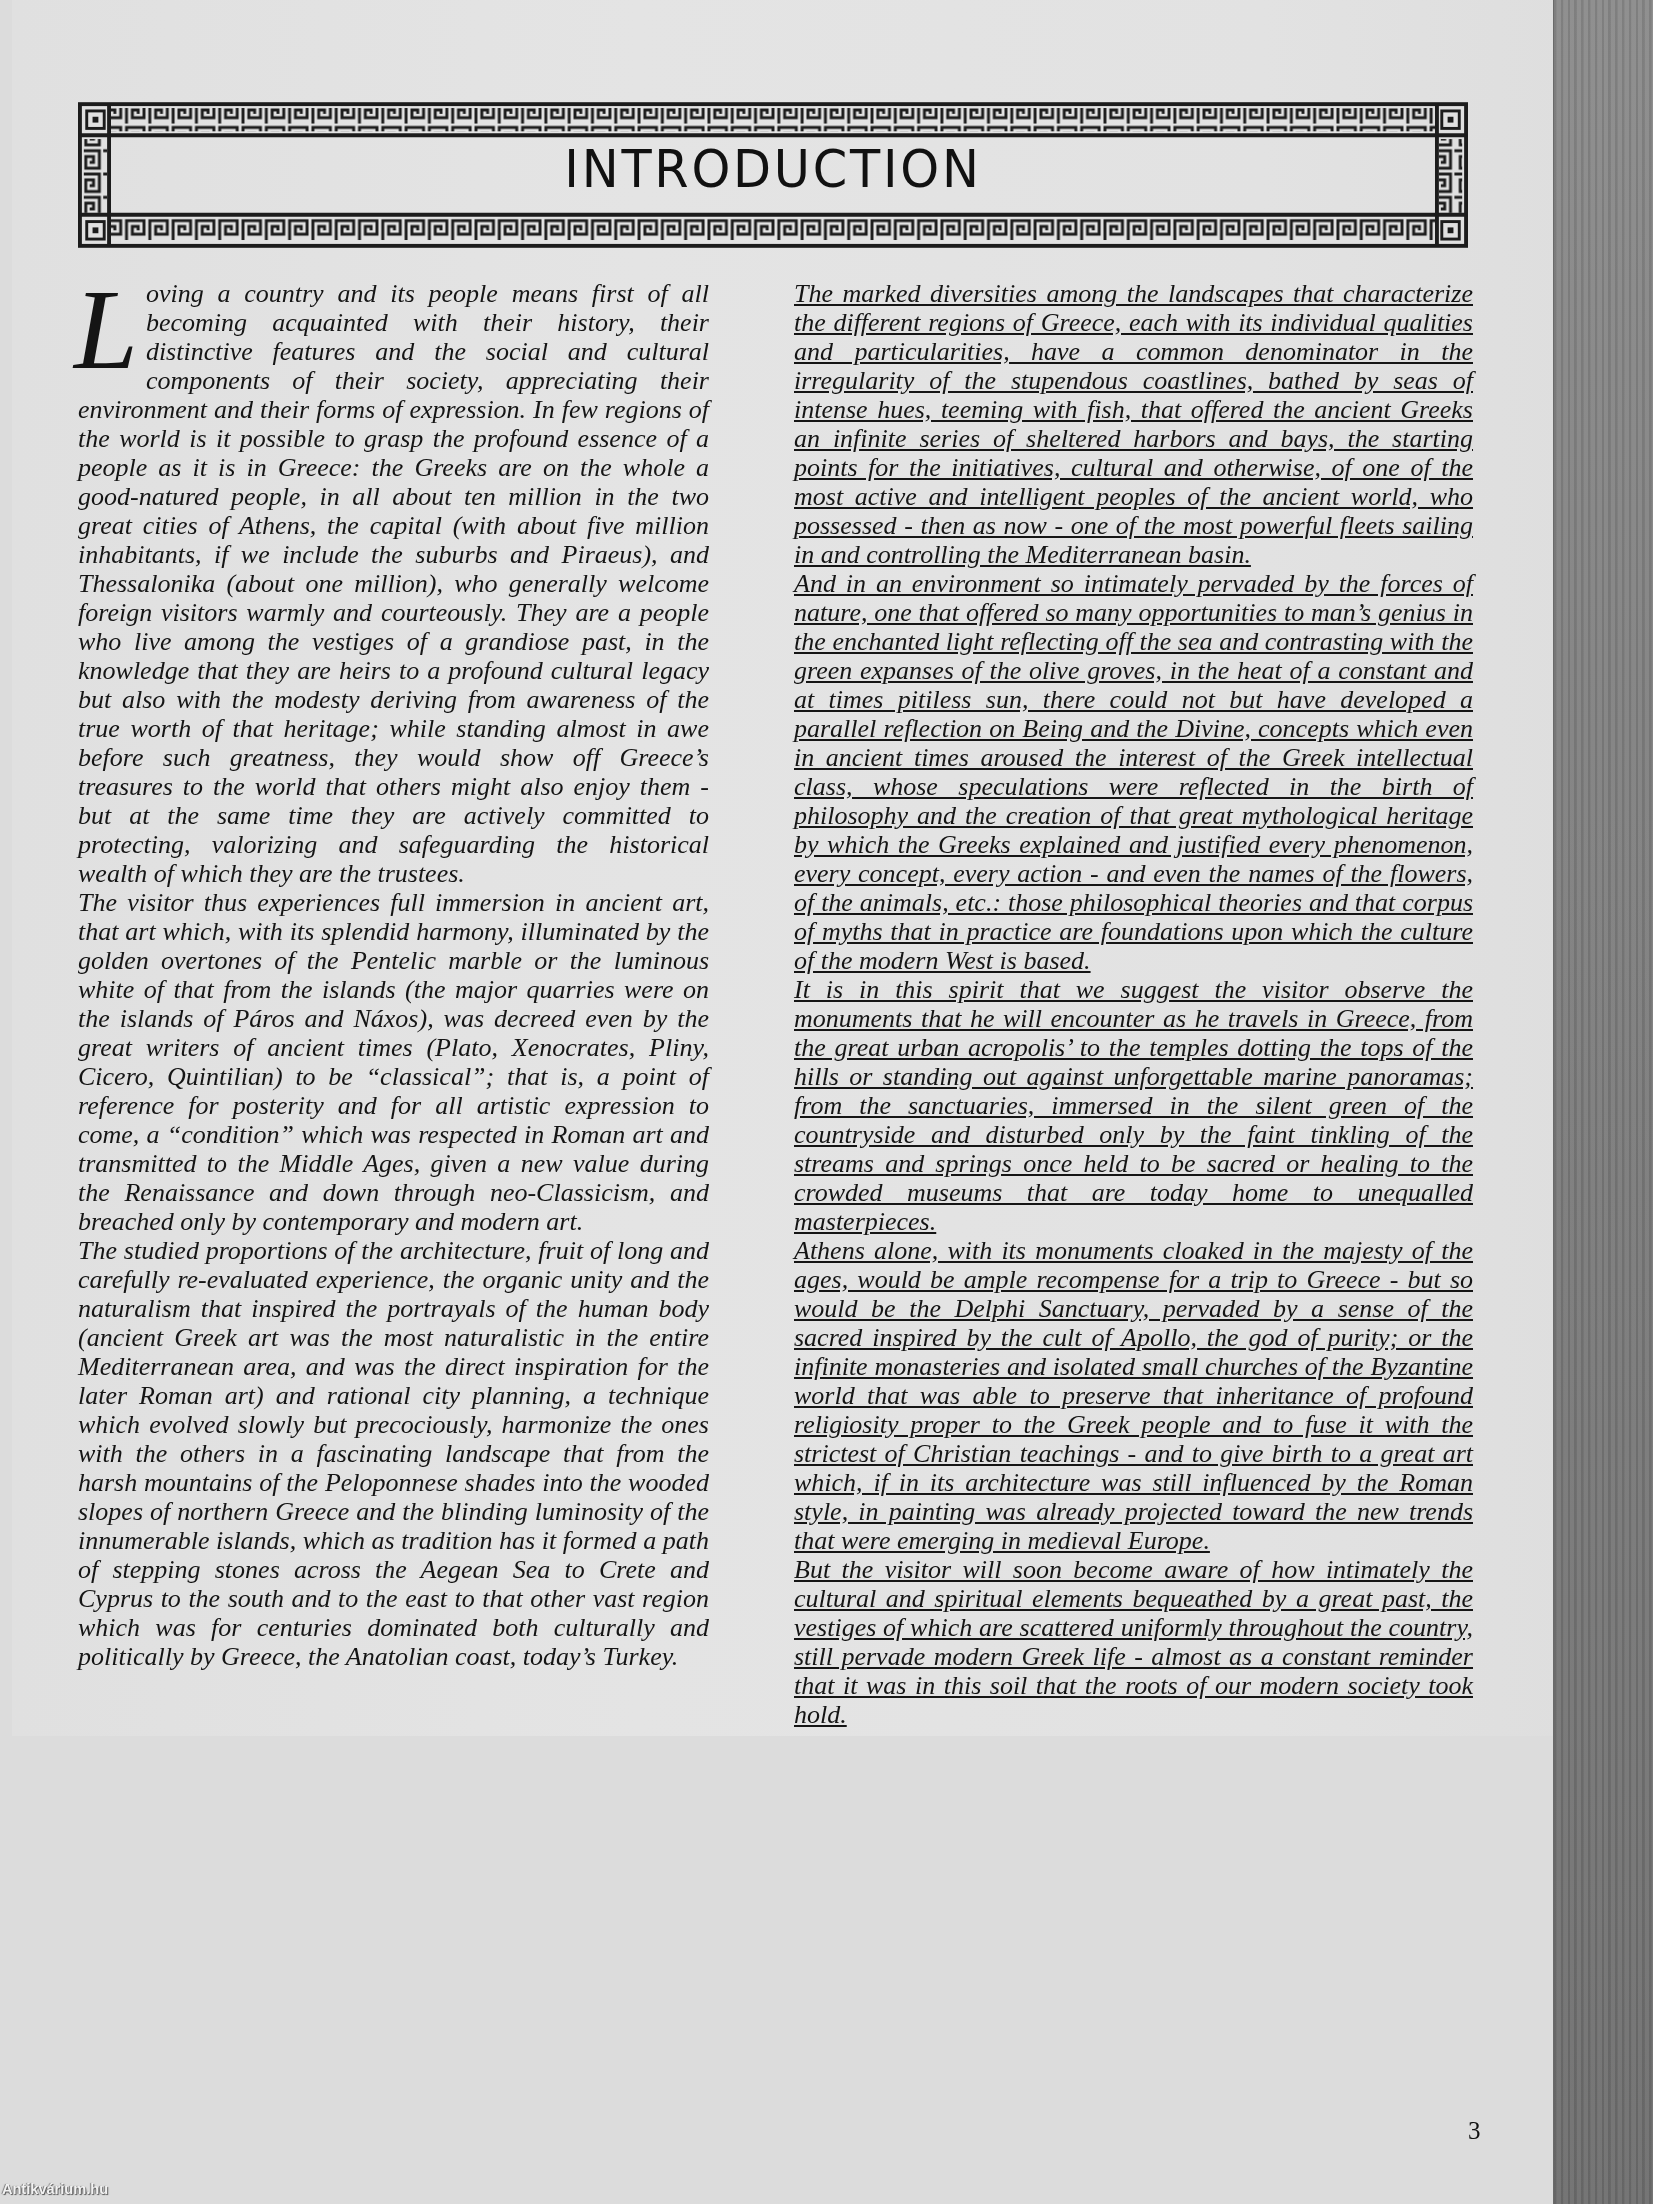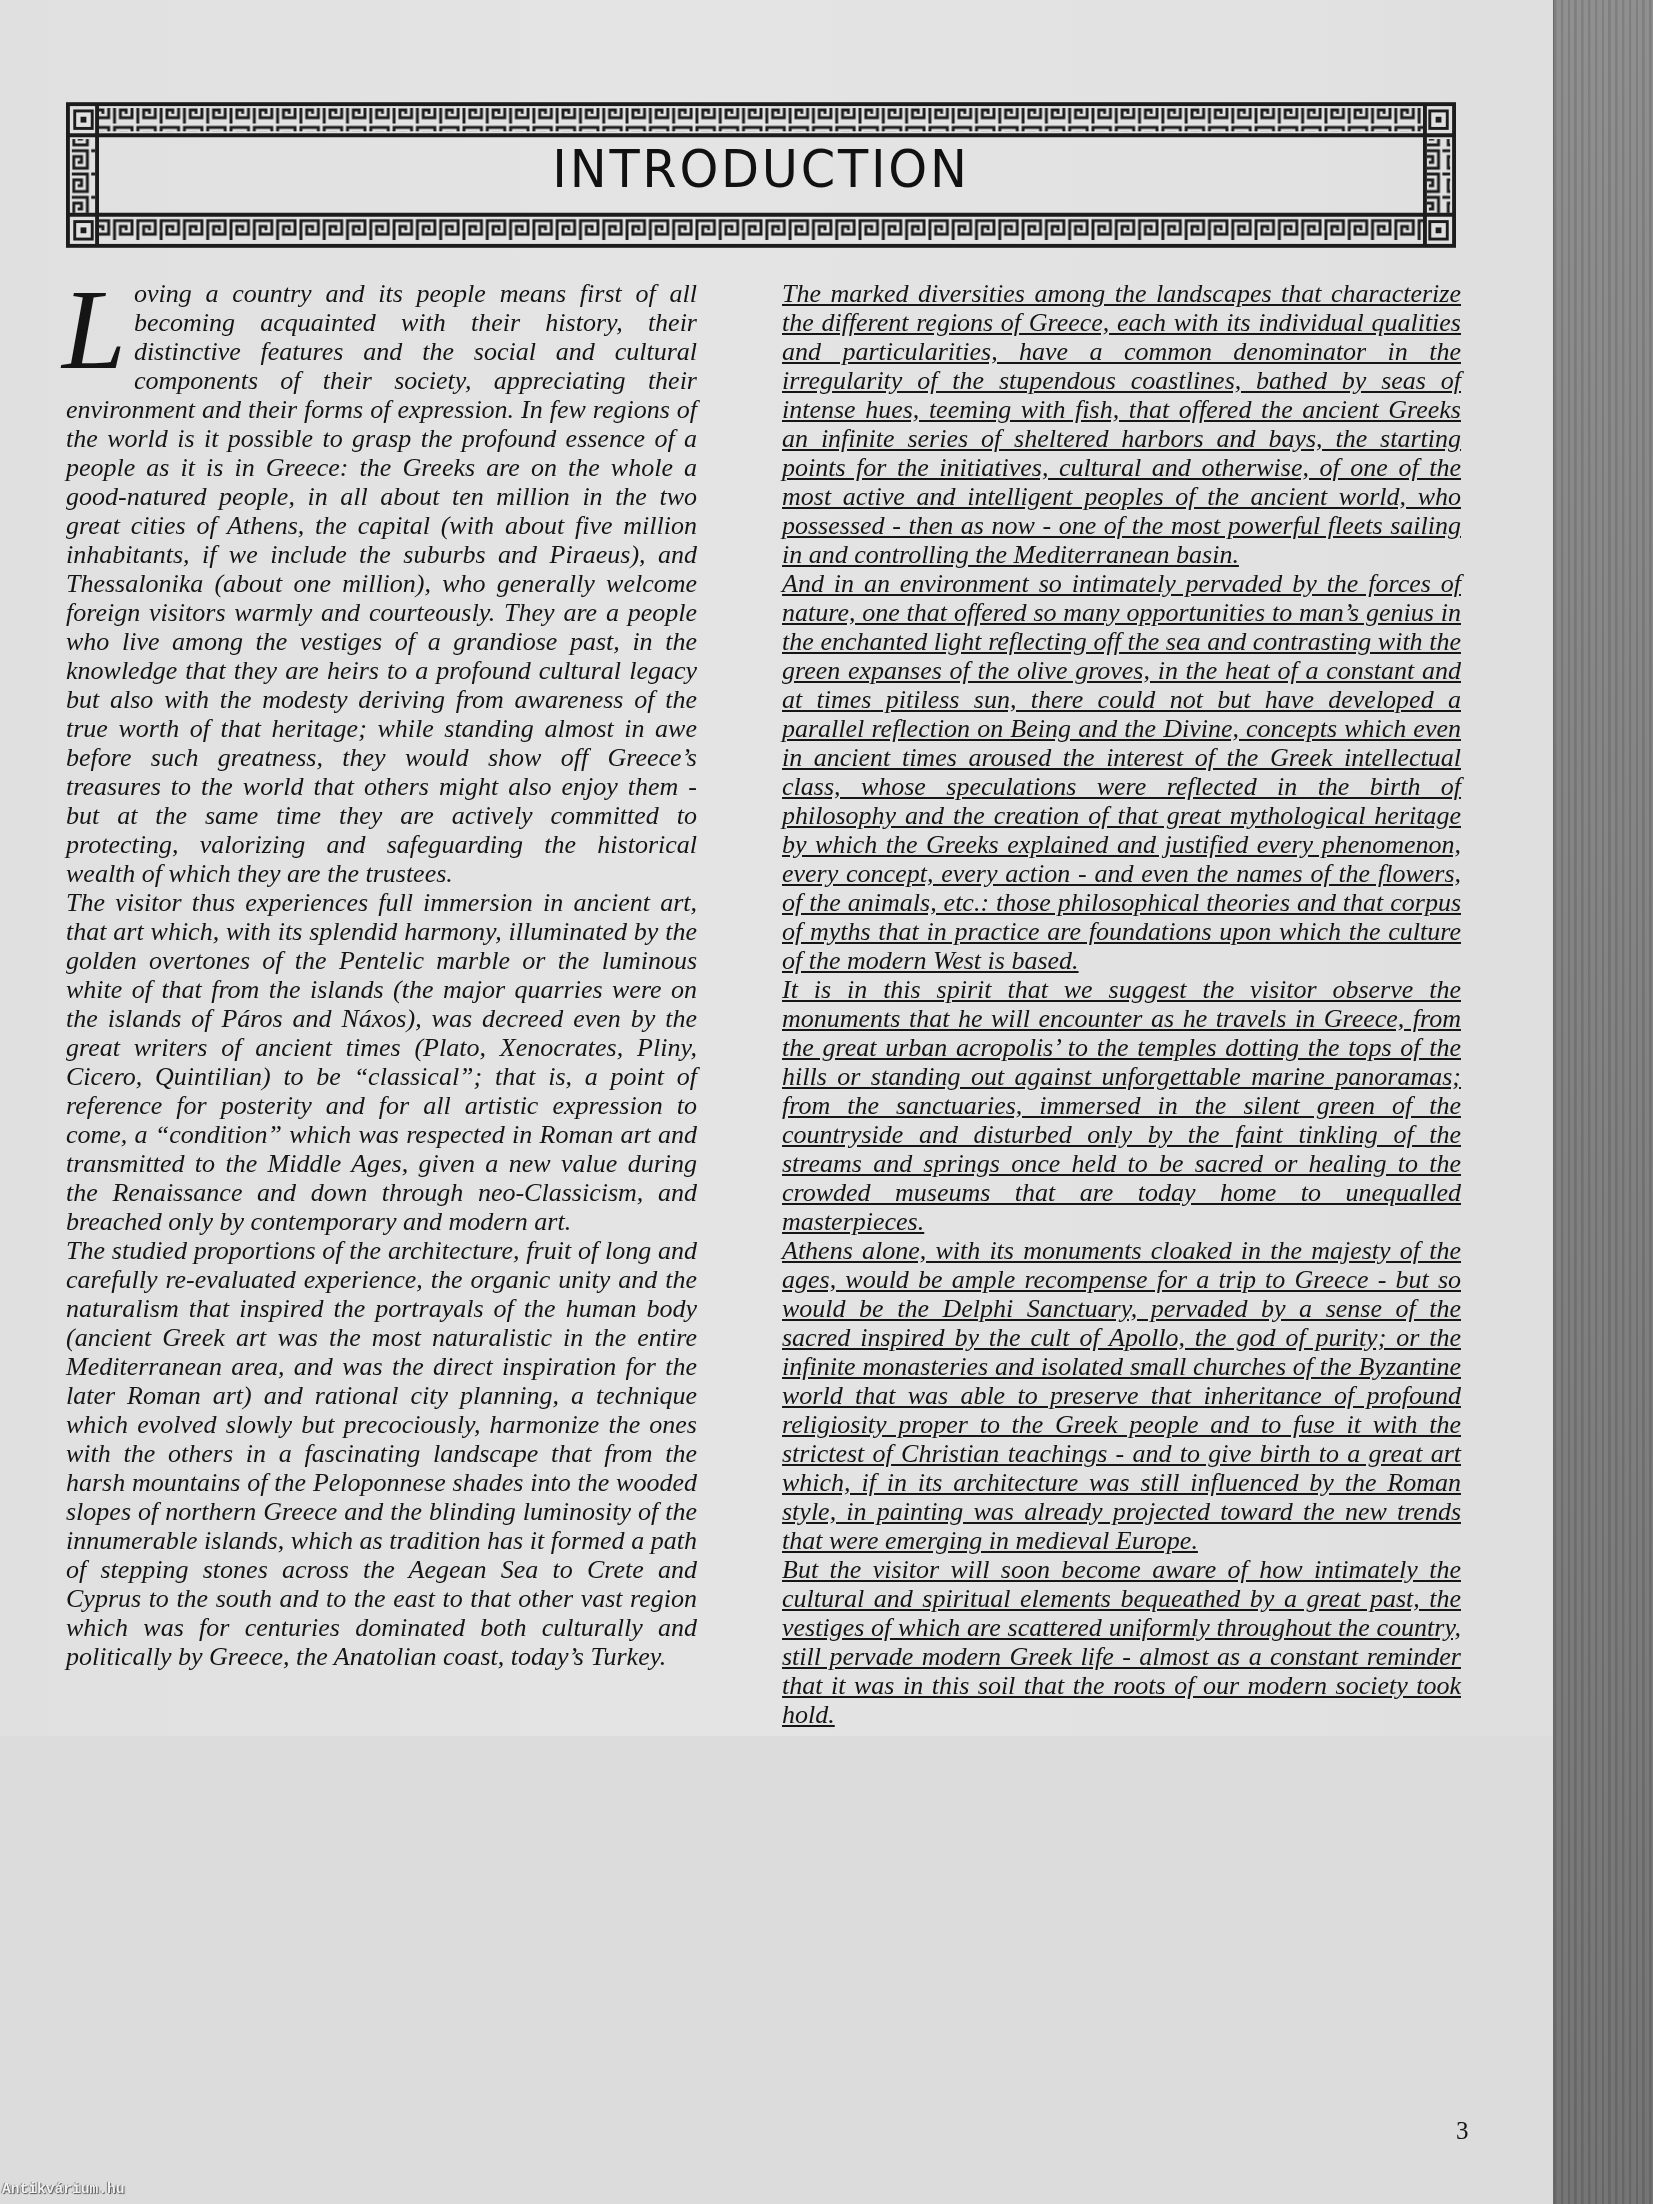--- a/index.html
+++ b/index.html
@@ -3,21 +3,21 @@
   <meta charset="utf-8">
   <style>
     html, body { margin: 0; padding: 0; }
     body {
       width: 1654px; height: 2205px; overflow: hidden;
       background: #dcdcdc; position: relative;
       font-family: "Liberation Serif", "DejaVu Serif", serif;
       color: #151515;
     }
     .page {
-      position: absolute; left: 0; top: 0; width: 1564px; height: 1736px;
+      position: absolute; left: 12px; top: 0; width: 1564px; height: 1736px;
       background: linear-gradient(90deg, #e0e0e0 0%, #e4e4e4 40%, #e2e2e2 80%, #dedede 100%);
     }
     .spine {
       position: absolute; left: 1553px; top: 0; width: 101px; height: 2205px;
       background:
         repeating-linear-gradient(90deg, rgba(0,0,0,0.08) 0px, rgba(0,0,0,0.08) 1.9px, rgba(255,255,255,0.05) 2.9px, rgba(255,255,255,0.05) 6.8px),
         linear-gradient(180deg, #8a8a8a 0%, #7b7b7b 50%, #6e6e6e 100%);
       border-left: 1.9px solid #6a6a6a;
     }
     
@@ -42,21 +42,21 @@
     .dropcap {
       float: left; font-style: italic; font-size: 115px; line-height: 85px;
       margin: 7.8px 7.8px 0 -3.9px; font-family: "Liberation Serif", serif;
     }
     .page-number {
       position: absolute; left: 1456px; top: 2117px;
       font-size: 25px; color: #111;
     }
     .watermark {
       position: absolute; left: 1.9px; top: 2181px;
-      font-family: Liberation Mono, monospace; font-weight: bold; font-size: 14.6px;
+      font-family: Liberation Sans, sans-serif; font-weight: bold; font-size: 14.6px;
       color: #f2f2f2; text-shadow: 1px 1px 1px #555, -1px 0 1px #777;
     }
   </style>
 </head>
 <body>
 
 <div class="page">
 
   <div class="header-frame">
     <svg width="1390" height="146" viewBox="0 0 1432 150">

